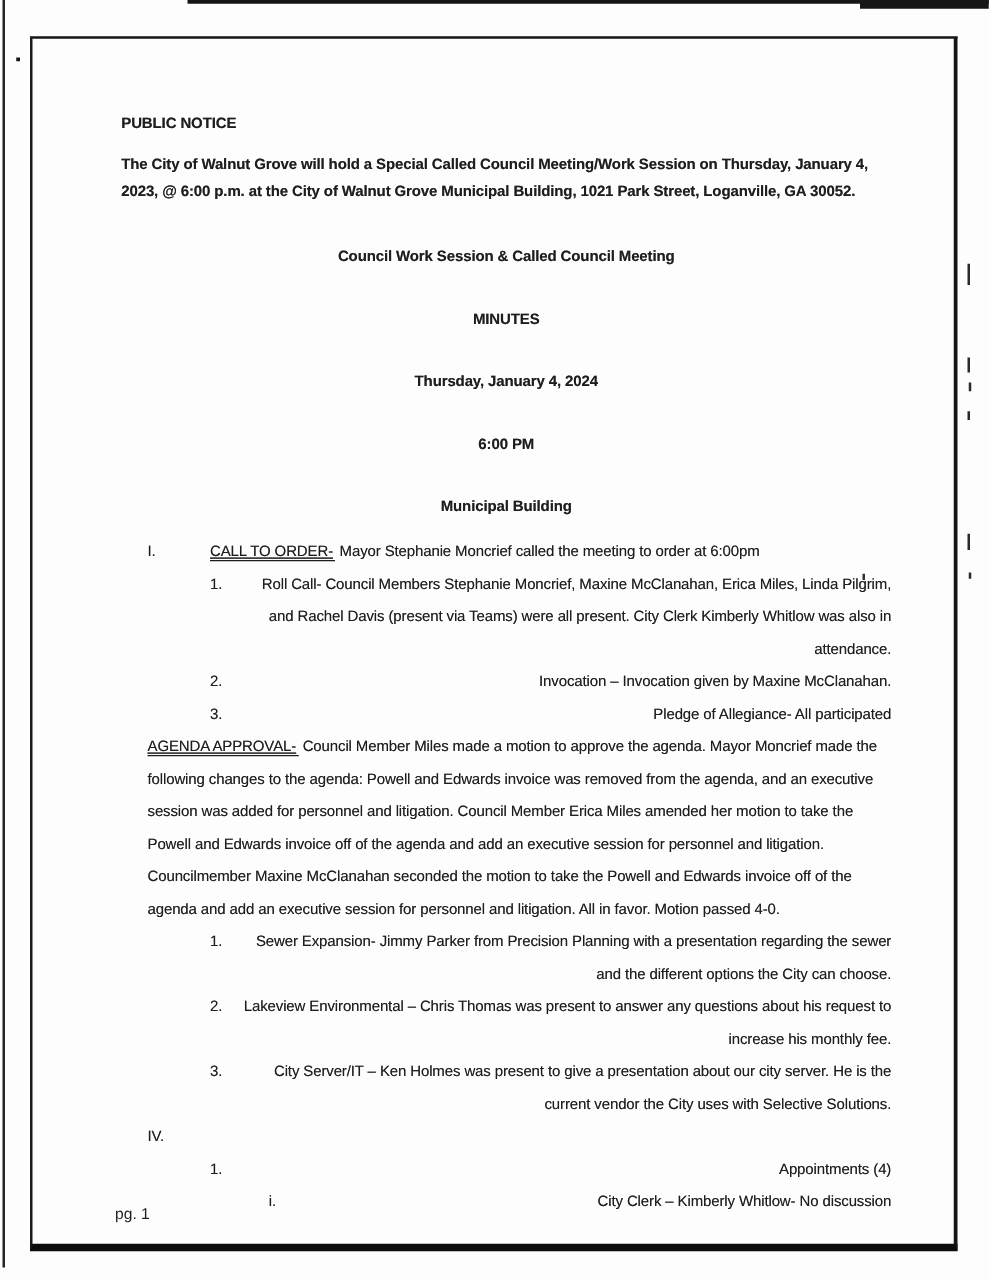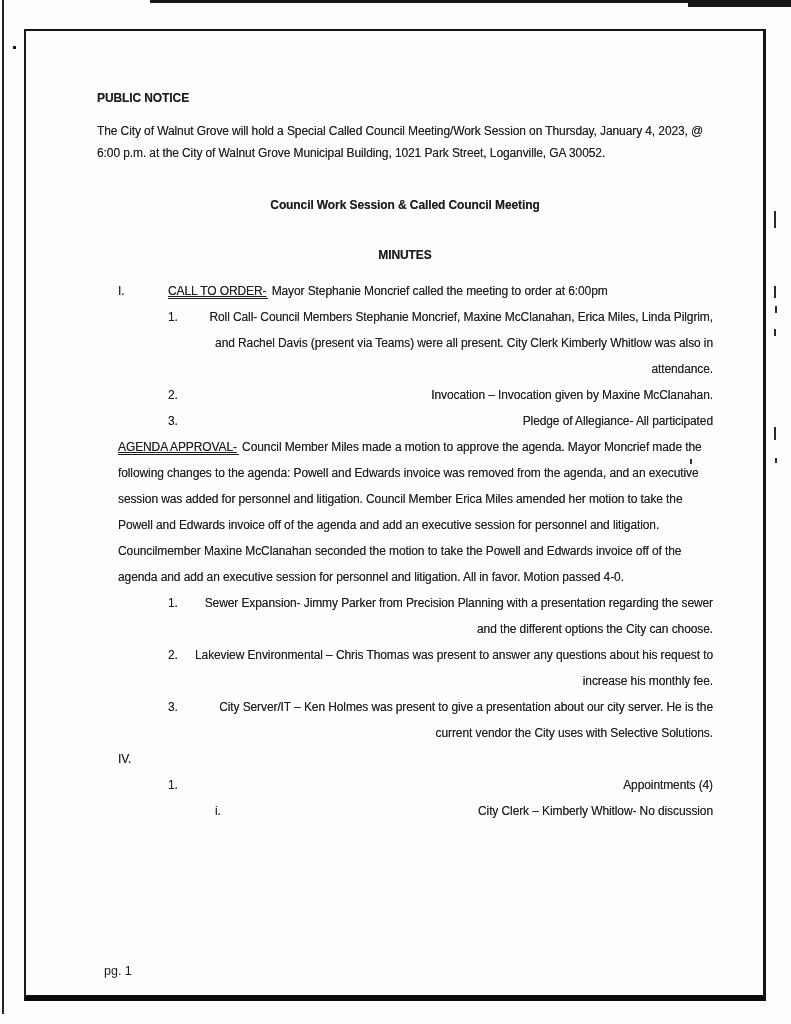--- a/index.html
+++ b/index.html
@@ -22,34 +22,34 @@
     pointer-events:none;
   }
   .artifact{position:absolute;background:#161616;}
   
   .content{
     position:absolute;left:97px;top:0;width:616px;
     font-size:12px;letter-spacing:-0.1px;
     text-shadow:0 0 0.5px rgba(10,10,10,0.55);
   }
   .public-notice{margin-top:90px;font-weight:bold;line-height:16px;}
-  .intro{margin:14px 0 0 0;line-height:22px;}
+  .intro{margin:14px 0 0 0;line-height:22px;font-weight:bold;}
   .center{text-align:center;font-weight:bold;line-height:18px;margin-top:32px;}
   .title-block{margin-top:5px;}
   .when-block{margin-top:16px;}
   .outline{margin-top:14px;line-height:26px;}
   .sec-row{display:flex;padding-left:21px;}
   .numeral{flex:none;width:50px;}
   .sec-text{margin:0;flex:1;}
   .uhead{border-bottom:1.4px solid #1c1c1c;padding-right:2px;text-decoration:underline;}
   .item-row{display:flex;margin-left:71px;}
   .marker{flex:none;width:22px;}
   .item-text{margin:0;flex:1;text-align:right;}
   .subitem-row{display:flex;margin-left:118px;}
-  .footer{position:absolute;left:104px;top:964px;font-size:12.5px;letter-spacing:0;}
+  .footer{position:absolute;left:92px;top:964px;font-size:12.5px;letter-spacing:0;}
 </style>
 </head>
 <body>
 
 <div class="page">
 
   <div class="artifact" style="left:150px;top:0;width:641px;height:3px;"></div>
   <div class="artifact" style="left:688px;top:0;width:103px;height:7px;"></div>
   <div class="artifact" style="left:2px;top:0;width:2px;height:1014px;background:#242424;"></div>
   <div class="artifact" style="left:13px;top:46px;width:3px;height:3px;"></div>
@@ -67,20 +67,25 @@
 
     <div class="public-notice">PUBLIC NOTICE</div>
 
     <p class="intro">The City of Walnut Grove will hold a Special Called Council Meeting/Work Session on Thursday, January 4, 2023, @ 6:00 p.m. at the City of Walnut Grove Municipal Building, 1021 Park Street, Loganville, GA 30052.</p>
 
     <div class="title-block">
       <div class="center">Council Work Session &amp; Called Council Meeting</div>
       <div class="center">MINUTES</div>
     </div>
 
+    <div class="when-block">
+      <div class="center">Thursday, January 4, 2024</div>
+      <div class="center">6:00 PM</div>
+      <div class="center">Municipal Building</div>
+    </div>
 
     <div class="outline">
 
       <div class="sec-row">
         <span class="numeral">I.</span>
         <p class="sec-text"><span class="uhead">CALL TO ORDER-</span><span> Mayor Stephanie Moncrief called the meeting to order at 6:00pm</span></p>
       </div>
       <div class="item-row">
         <span class="marker">1.</span>
         <p class="item-text">Roll Call- Council Members Stephanie Moncrief, Maxine McClanahan, Erica Miles, Linda Pilgrim, and Rachel Davis (present via Teams) were all present. City Clerk Kimberly Whitlow was also in attendance.</p>

